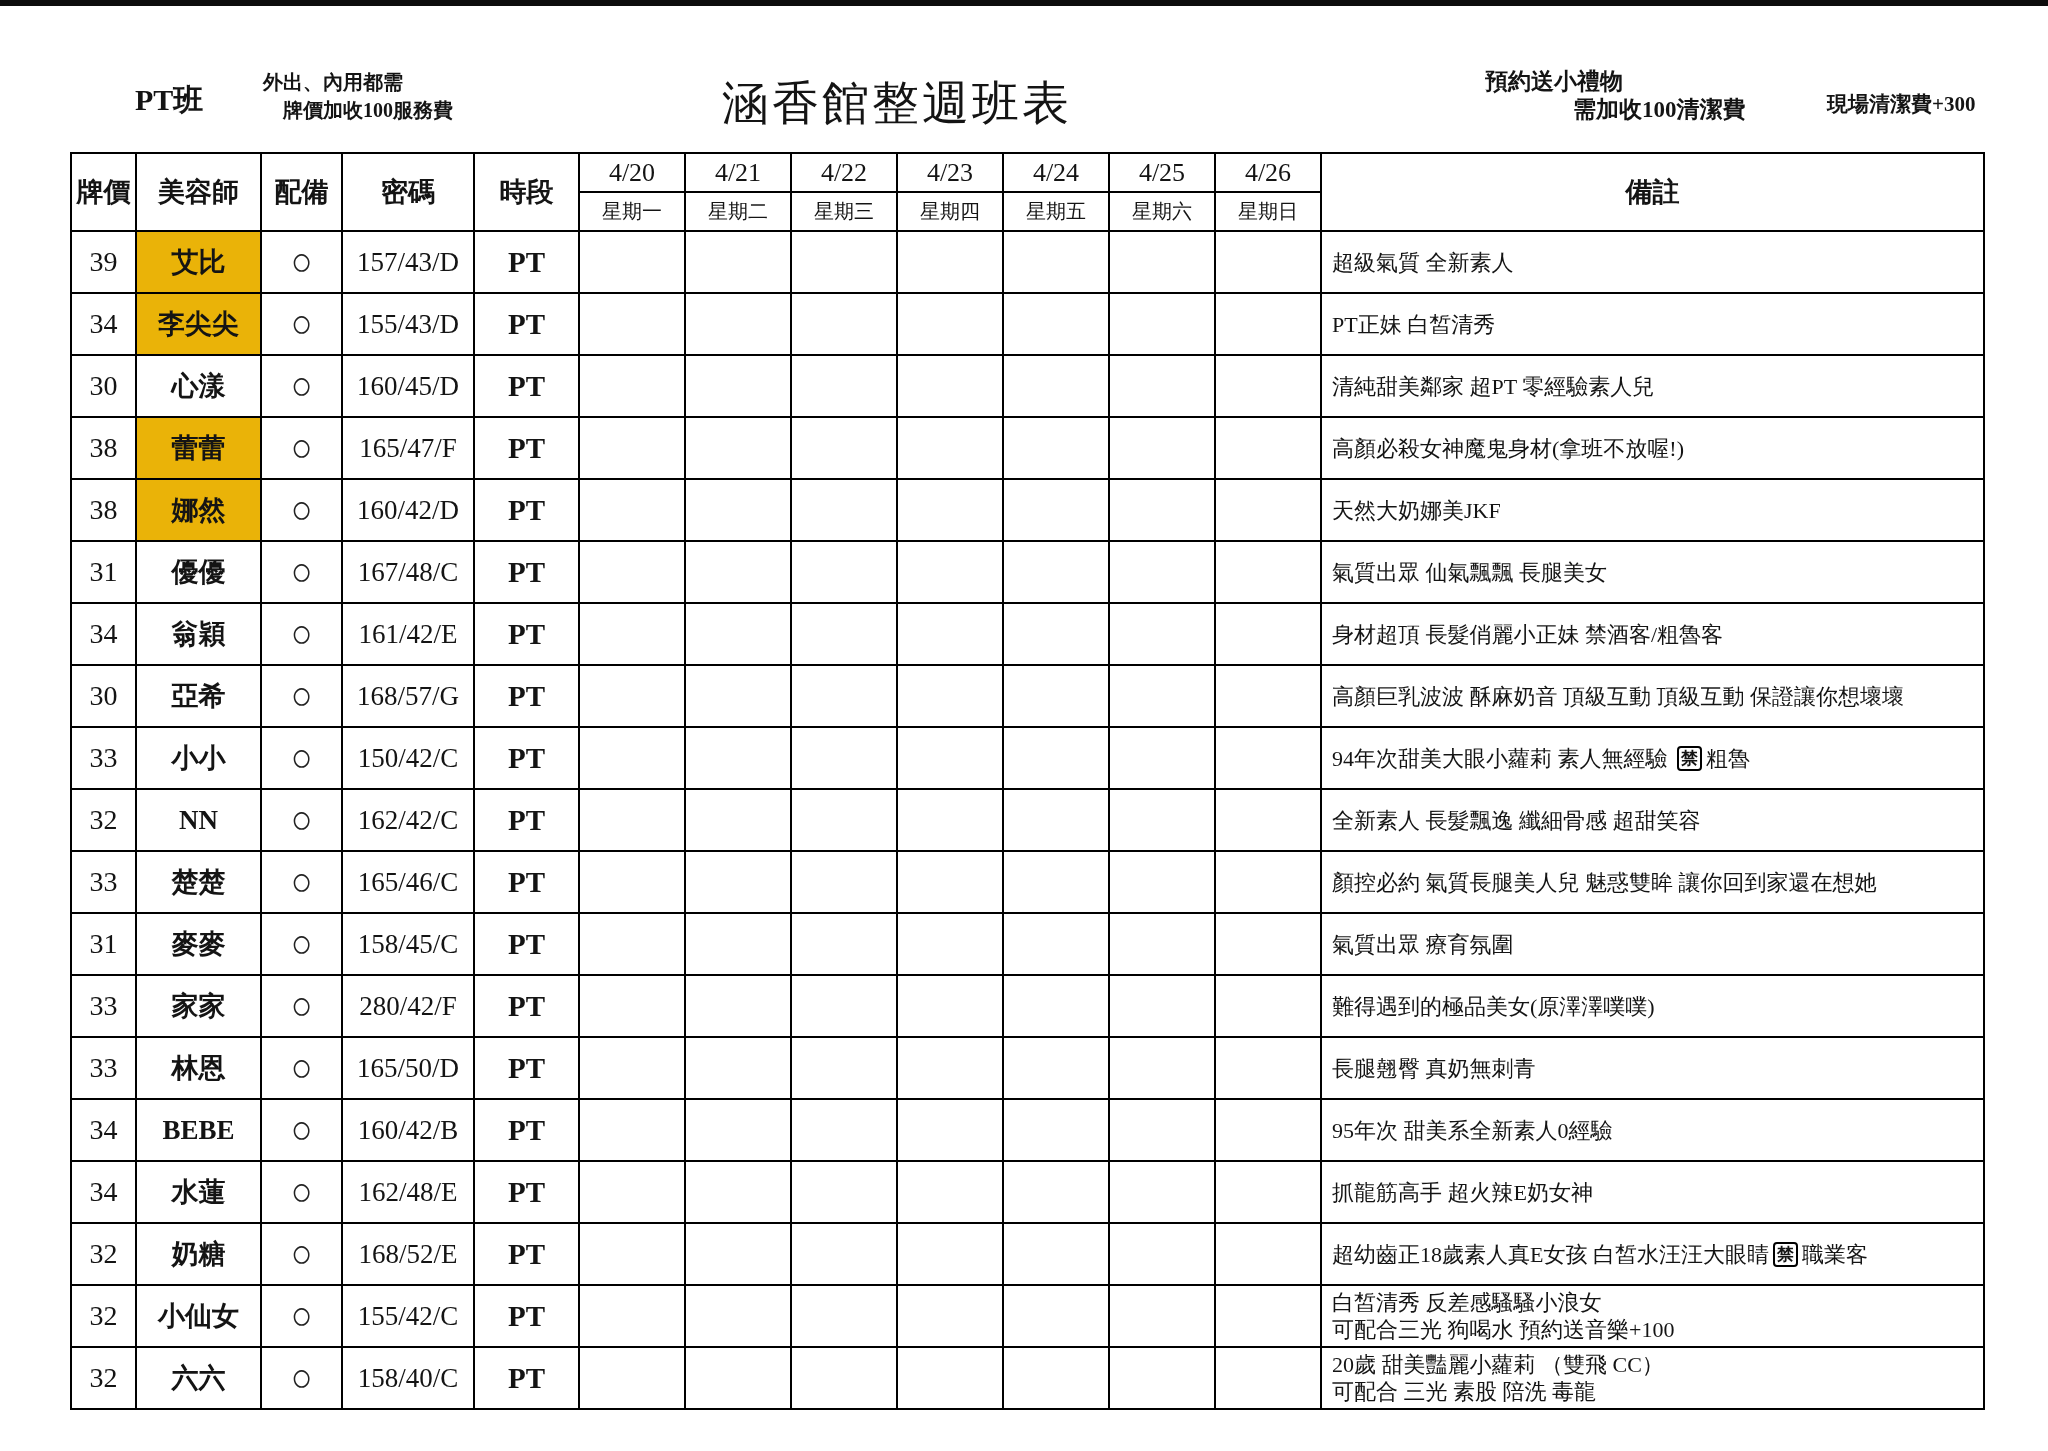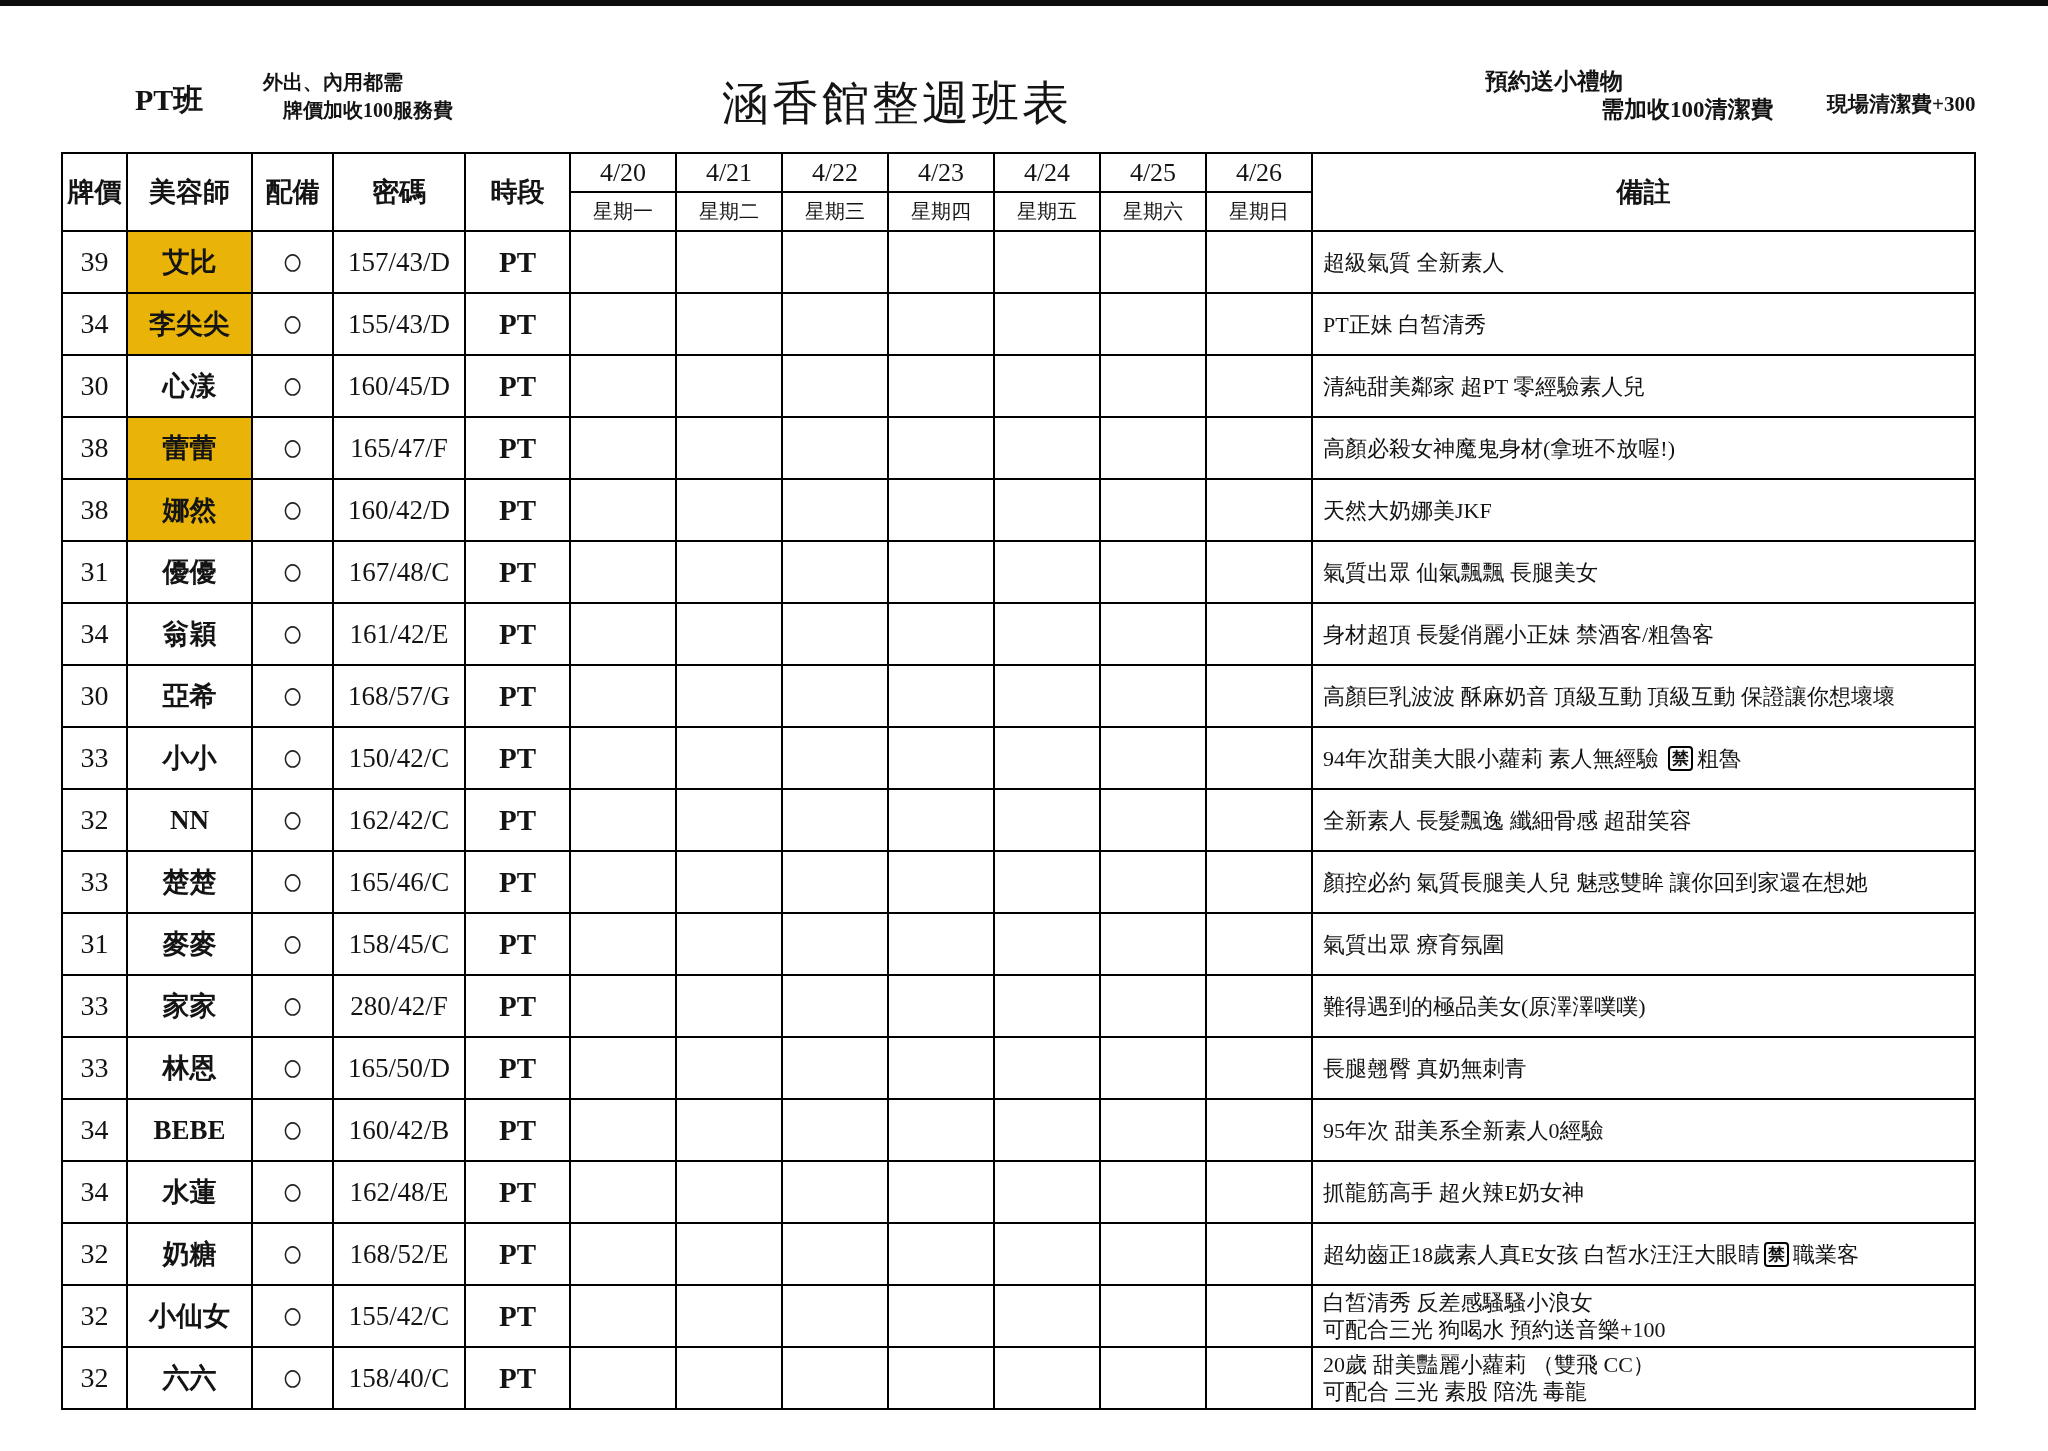--- a/index.html
+++ b/index.html
@@ -8,25 +8,25 @@
     font-family:"Liberation Serif","DejaVu Serif",serif;color:#141414;
     overflow:hidden;
   }
   .top-scan-line{position:absolute;left:0;top:0;width:2048px;height:6px;background:#0d0d0d;}
   .hdr-text{position:absolute;white-space:nowrap;}
   .class-label{left:135px;top:80px;font-size:30px;font-weight:bold;}
   .left-note{left:263px;top:68px;font-size:20px;font-weight:bold;line-height:28px;}
   .left-note .line2{margin-left:20px;}
   .page-title{left:722px;top:72px;font-size:47px;font-weight:normal;letter-spacing:3px;}
   .right-note{left:1485px;top:68px;font-size:23px;font-weight:bold;line-height:28px;}
-  .right-note .line2{margin-left:116px;}
+  .right-note .line2{margin-left:88px;}
   .onsite-fee{left:1827px;top:90px;font-size:21px;font-weight:bold;}
 
   table.sched{
-    position:absolute;left:61px;top:152px;
+    position:absolute;left:70px;top:152px;
     border-collapse:collapse;table-layout:fixed;
     width:1913px;
   }
   .sched th,.sched td{
     border:2px solid #000;padding:0;text-align:center;vertical-align:middle;
     overflow:visible;background:#fff;
   }
   .sched thead th{font-weight:bold;font-size:27px;height:36px;}
   .sched thead th.fixed-h{height:76px;}
   .sched th.date-cell{font-weight:normal;font-size:26px;font-family:"Liberation Serif","DejaVu Serif",serif;border-radius:19px;}

